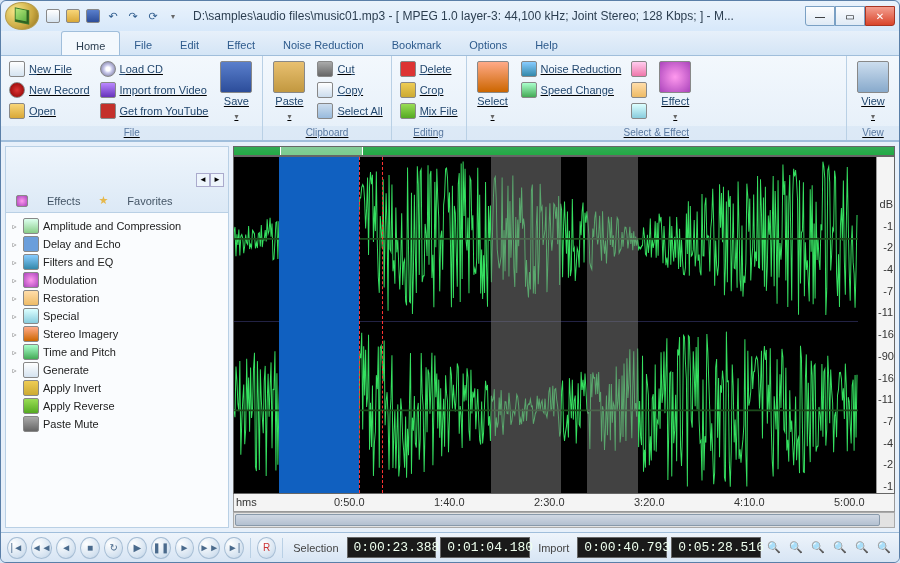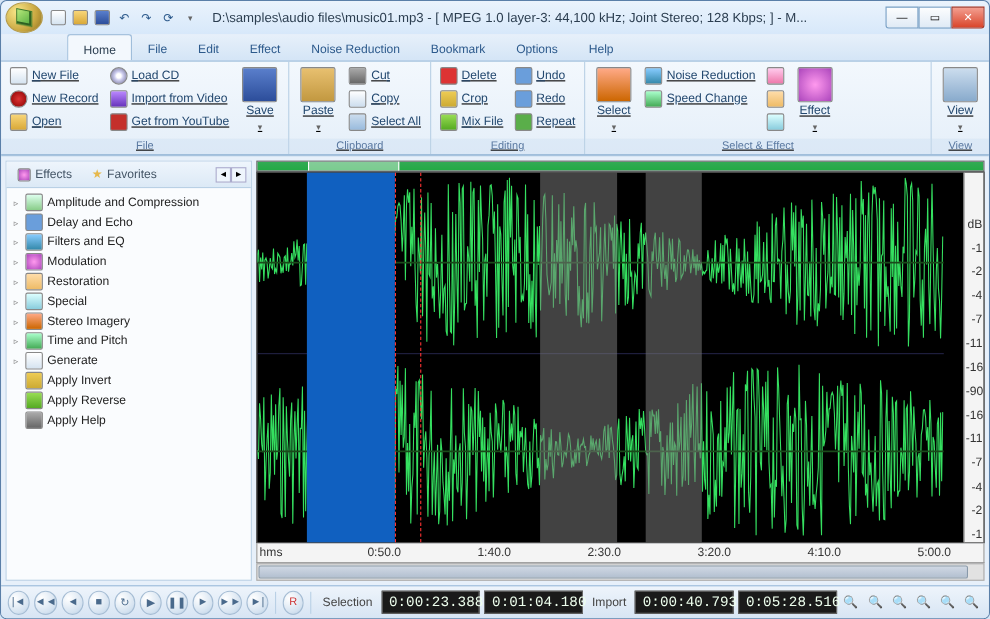--- a/index.html
+++ b/index.html
@@ -60,21 +60,21 @@
 .ic.effect{background:radial-gradient(#f9e,#a4b);}
 .ic.view{background:linear-gradient(#cde,#8ac);}
 .ic.amp2{background:linear-gradient(#fce,#e7a);}
 .ic.sq1{background:linear-gradient(#fda,#eb6);}
 .ic.sq2{background:linear-gradient(#dff,#8cd);}
 
 
 .main { flex:1; display:flex; border-top:1px solid #a0bedb; background:#e7f0fa; min-height:0;}
 .sidebar { width:224px; background:#fafcfe; border:1px solid #b9d0e5; margin:4px; display:flex; flex-direction:column; }
 .side-tabs { display:flex; background:linear-gradient(#eef5fc,#dce9f6); border-bottom:1px solid #b9d0e5; padding:3px 4px; gap:6px; align-items:center;}
-.side-tabs .stab{ display:flex; align-items:center; gap:4px; color:#456; padding:2px 6px; cursor:pointer;}
+.side-tabs .stab{ display:flex; align-items:center; gap:19px; color:#456; padding:2px 6px; cursor:pointer;margin-top:42px;}
 .side-tabs .nav{ margin-left:auto; display:flex;}
 .side-tabs .nav span{border:1px solid #aac; background:#eef5fc; width:14px; height:14px; font-size:8px; display:flex;align-items:center;justify-content:center; cursor:pointer;}
 .tree { flex:1; overflow:auto; padding:4px 2px;}
 .tree-item { display:flex; align-items:center; gap:4px; padding:1px 2px; cursor:pointer; color:#222;}
 .tree-item .exp{width:9px;height:9px;font-size:8px;color:#777;display:flex;align-items:center;justify-content:center;}
 .tree-item .tic{width:16px;height:16px;}
 
 
 .wave-area { flex:1; margin:4px 4px 4px 0; display:flex; flex-direction:column; min-width:0;}
 .overview { height:10px; background:linear-gradient(#3a5,#2a4); border:1px solid #666; position:relative;}
@@ -223,34 +223,20 @@
           </div>
         <div class="btn-s">
             <span class="ic crop"></span>
             <span>Crop</span>
           </div>
         <div class="btn-s">
             <span class="ic mix"></span>
             <span><u class="acc">M</u>ix File</span>
           </div>
       </div>
-      <div class="col">
-        <div class="btn-s">
-            <span class="ic undo"></span>
-            <span><u class="acc">U</u>ndo</span>
-          </div>
-        <div class="btn-s">
-            <span class="ic redo"></span>
-            <span>Redo</span>
-          </div>
-        <div class="btn-s">
-            <span class="ic repeat"></span>
-            <span>Repeat</span>
-          </div>
-      </div>
     </div>
     <div class="group-label">Editing</div>
   </div>
 
   <div class="group" style="flex:1">
     <div class="group-body">
       <div class="btn-big">
           <span class="ic select"></span>
           <span>Select</span>
           <span class="drop"></span>
@@ -365,21 +351,21 @@
           <span>Apply Invert</span>
         </div>
         <div class="tree-item">
           <span class="exp">&nbsp;</span>
           <span class="ic mix tic"></span>
           <span>Apply Reverse</span>
         </div>
         <div class="tree-item">
           <span class="exp">&nbsp;</span>
           <span class="ic cut tic"></span>
-          <span>Apply Help</span>
+          <span>Paste Mute</span>
         </div>
       </div>
   </div>
 
   <div class="wave-area">
     <div class="overview">
       <div class="ovsel" style="left:7%;width:12.5%"></div>
     </div>
     <div class="waves">
       <div class="wtrack">

